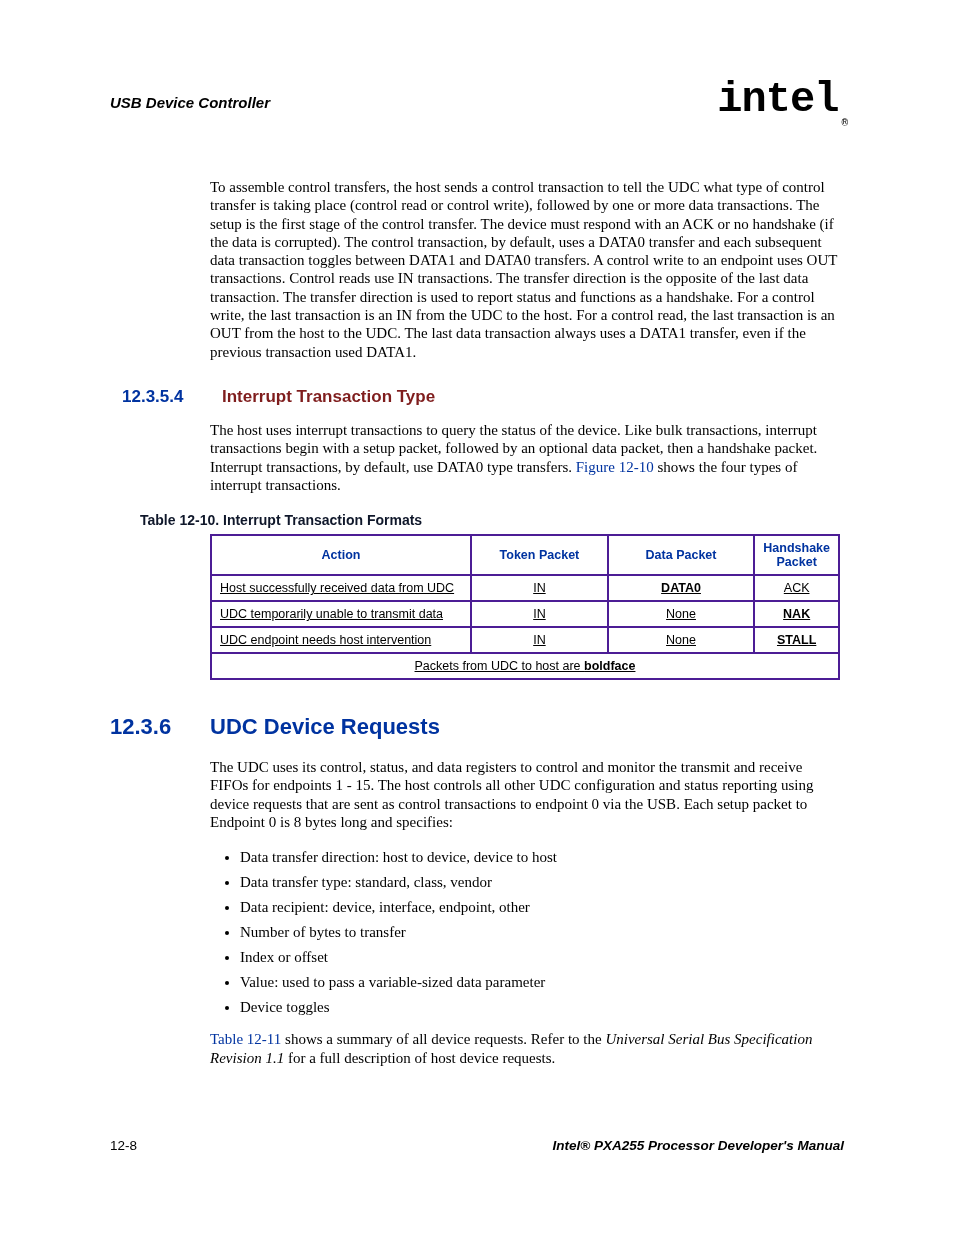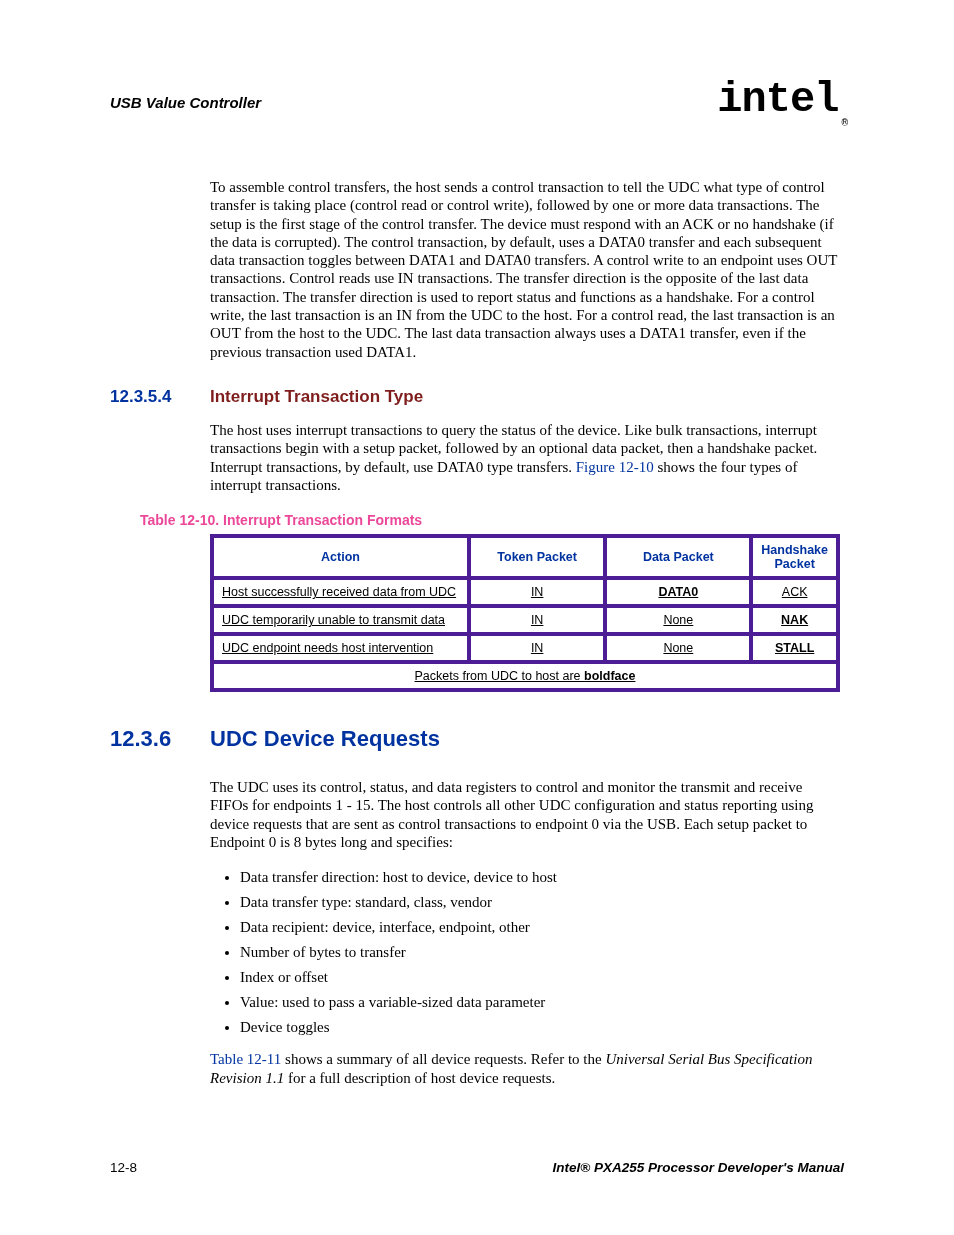--- a/index.html
+++ b/index.html
@@ -54,71 +54,72 @@
     font-size: 15px;
     line-height: 1.22;
     margin: 0 0 18px 0;
     text-align: left;
   }
   .h4-row {
     display: flex;
     align-items: baseline;
     margin-top: 26px;
     margin-bottom: 14px;
+    margin-left: 12px;
   }
   .h4-num {
     font-family: Arial, Helvetica, sans-serif;
     font-weight: bold;
     color: #0033a0;
     font-size: 17px;
     width: 100px;
     flex: 0 0 100px;
   }
   .h4-title {
     font-family: Arial, Helvetica, sans-serif;
     font-weight: bold;
     color: #7f1d1d;
     font-size: 17px;
   }
   .h2-row {
     display: flex;
     align-items: flex-end;
     margin-top: 34px;
-    margin-bottom: 26px;
+    margin-bottom: 18px;
   }
   .h2-num {
     font-family: Arial, Helvetica, sans-serif;
     font-weight: bold;
     color: #0033a0;
     font-size: 22px;
     width: 100px;
     flex: 0 0 100px;
   }
   .h2-title {
     font-family: Arial, Helvetica, sans-serif;
     font-weight: bold;
     color: #0033a0;
     font-size: 22px;
   }
   .table-caption {
     font-family: Arial, Helvetica, sans-serif;
     font-weight: bold;
     font-size: 14px;
-    color: #ec4899;
+    color: #0f172a;
     margin: 18px 0 6px 30px;
   }
   table.data {
     border-collapse: collapse;
     width: 630px;
     margin-left: 0;
     font-family: Arial, Helvetica, sans-serif;
     font-size: 12.5px;
   }
   table.data th, table.data td {
-    border: 4px solid #4c1d95;
+    border: 2px solid #4c1d95;
     padding: 5px 8px;
   }
   table.data th {
     color: #0033a0;
     font-weight: bold;
     text-align: center;
     font-size: 12.5px;
   }
   table.data td {
     color: #000;
@@ -137,40 +138,40 @@
   ul.bullets {
     margin: 0 0 14px 0;
     padding-left: 30px;
   }
   ul.bullets li {
     font-size: 15px;
     margin-bottom: 8px;
   }
   .footer {
     position: absolute;
-    bottom: 60px;
+    bottom: 82px;
     left: 110px;
     right: 110px;
     display: flex;
     justify-content: space-between;
     font-family: Arial, Helvetica, sans-serif;
     font-size: 13.5px;
   }
   .footer-right {
     font-style: italic;
     font-weight: bold;
   }
 </style>
 </head>
 <body>
 
 <div class="page">
 
   <div class="header">
-    <div class="header-title">USB Value Controller</div>
+    <div class="header-title">USB Device Controller</div>
     <div class="logo">
       <span>intel</span><span class="reg">®</span>
     </div>
   </div>
 
   <div class="content">
     <p class="body-para">To assemble control transfers, the host sends a control transaction to tell the UDC what type of control transfer is taking place (control read or control write), followed by one or more data transactions. The setup is the first stage of the control transfer. The device must respond with an ACK or no handshake (if the data is corrupted). The control transaction, by default, uses a DATA0 transfer and each subsequent data transaction toggles between DATA1 and DATA0 transfers. A control write to an endpoint uses OUT transactions. Control reads use IN transactions. The transfer direction is the opposite of the last data transaction. The transfer direction is used to report status and functions as a handshake. For a control write, the last transaction is an IN from the UDC to the host. For a control read, the last transaction is an OUT from the host to the UDC. The last data transaction always uses a DATA1 transfer, even if the previous transaction used DATA1.</p>
   </div>
 
   <div class="h4-row">

